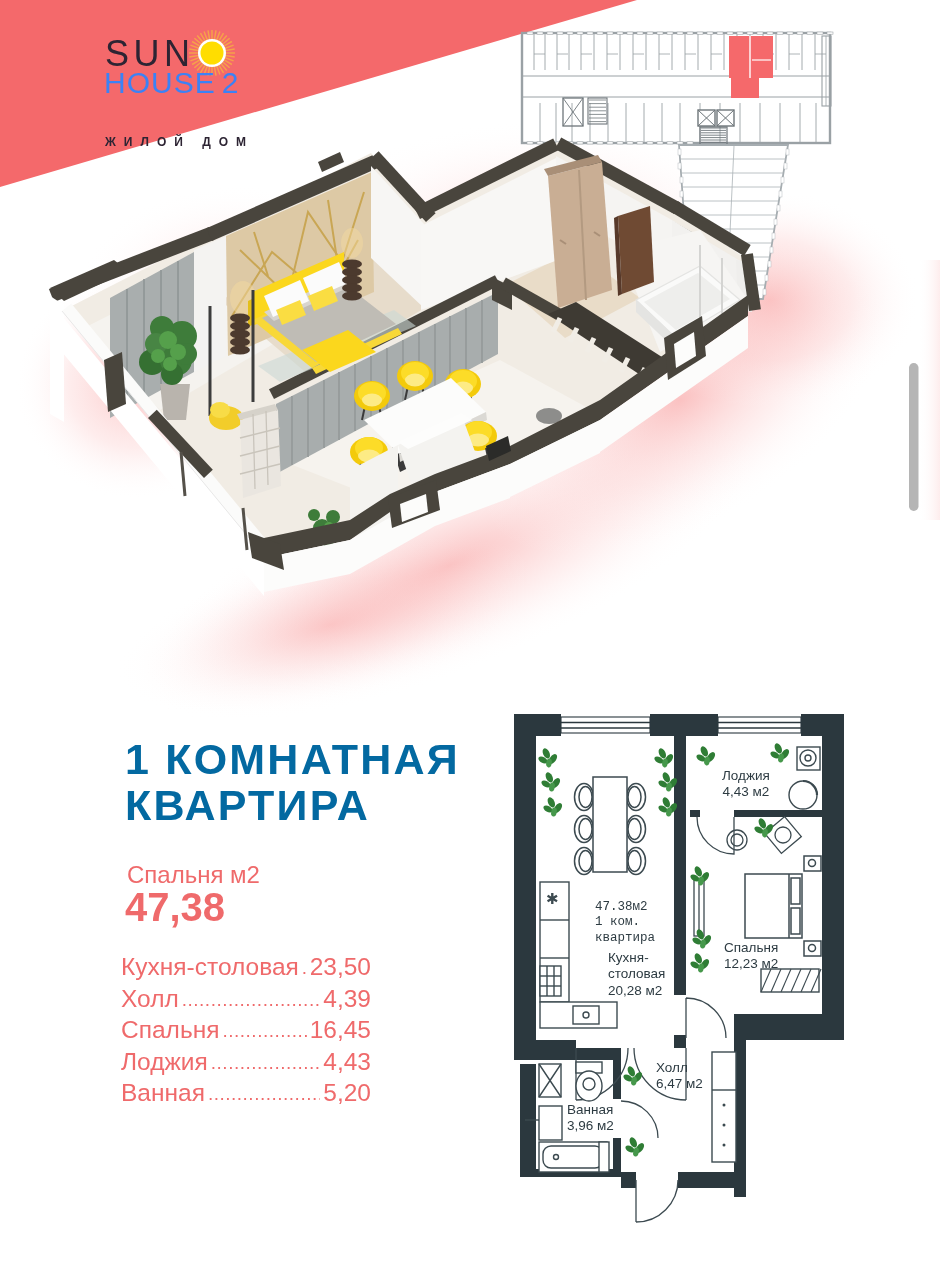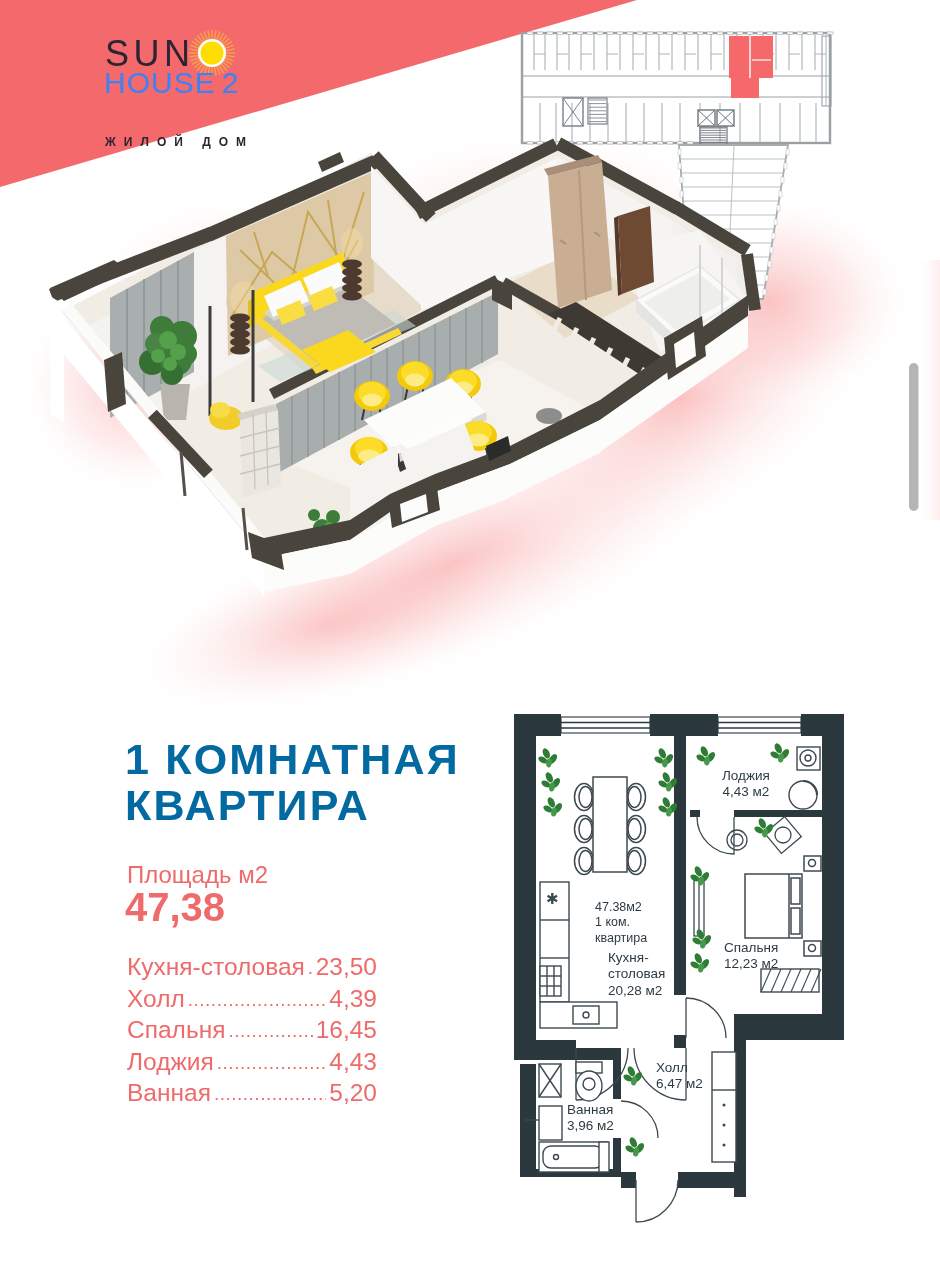--- a/index.html
+++ b/index.html
@@ -2,21 +2,21 @@
 <html><head><meta charset="utf-8">
 <style>
 html,body{margin:0;padding:0;width:940px;height:1280px;overflow:hidden;background:#ffffff;font-family:"Liberation Sans",sans-serif;}
 .abs{position:absolute;}
 #logo-sun{left:105px;top:36px;color:#2d2433;font-weight:normal;font-size:36px;letter-spacing:4.5px;line-height:1;}
 #logo-house{left:104px;top:68px;color:#3b82f6;font-weight:normal;font-size:30px;letter-spacing:1px;line-height:1;}
 #logo-sub{left:105px;top:100px;color:#2d2433;font-weight:bold;font-size:12px;letter-spacing:8px;line-height:1;margin-top:36px;}
 #headline{left:125px;top:736px;color:#0369a1;font-weight:bold;font-size:43px;line-height:1.07;letter-spacing:2.2px;}
 #area-label{left:127px;top:861px;color:#ef6a6b;font-size:24px;}
 #area-num{left:125px;top:885px;color:#ef6a6b;font-weight:bold;font-size:40px;}
-.rooms{left:127px;top:953px;width:250px;color:#ef6a6b;font-size:24.5px;}
+.rooms{left:121px;top:953px;width:250px;color:#ef6a6b;font-size:24.5px;}
 .row{display:flex;align-items:baseline;height:31.6px;}
 .row .n{white-space:nowrap;}
 .row .d{flex:1;overflow:hidden;white-space:nowrap;letter-spacing:0.5px;margin:0 3px;font-size:19px;position:relative;top:-1px;}
 .row .v{white-space:nowrap;}
 .plab{color:#2d3b42;font-size:13.5px;line-height:1.22;}
 </style></head>
 <body>
 <svg class="abs" style="left:0;top:0" width="940" height="1280" viewBox="0 0 940 1280">
 <defs>
 <radialGradient id="pg">
@@ -706,21 +706,21 @@
 <circle cx="33" cy="33" r="14" fill="#ffffff"></circle>
 <circle cx="33" cy="33" r="11.5" fill="#ffdd00"></circle>
 </svg>
 
 <div class="abs" id="logo-house">HOUSE<span style="margin-left:6px">2</span></div>
 
 <div class="abs" id="logo-sub">ЖИЛОЙ ДОМ</div>
 
 <div class="abs" id="headline">1 КОМНАТНАЯ<br>КВАРТИРА</div>
 
-<div class="abs" id="area-label">Площадь м2</div>
+<div class="abs" id="area-label">Спальня м2</div>
 
 <div class="abs" id="area-num">47,38</div>
 
 <div class="abs rooms">
 <div class="row">
       <span class="n">Кухня-столовая</span>
       <span class="d">.</span>
       <span class="v">23,50</span>
     </div>
 <div class="row">
@@ -742,18 +742,18 @@
       <span class="n">Ванная</span>
       <span class="d">............................................................</span>
       <span class="v">5,20</span>
     </div>
 </div>
 
 <div class="abs plab" style="left:722px;top:768px;text-align:center;">Лоджия<br>4,43 м2</div>
 
 <div class="abs plab" style="left:724px;top:940px;">Спальня<br>12,23 м2</div>
 
-<div class="abs plab" style="left:595px;top:900px;font-size:12.5px;">47.38м2<br>1 ком.<br>квартира</div>
+<div class="abs plab" style="left:595px;top:900px;font-size:12.5px;font-family:Liberation Mono, monospace;">47.38м2<br>1 ком.<br>квартира</div>
 
 <div class="abs plab" style="left:608px;top:950px;">Кухня-<br>столовая<br>20,28 м2</div>
 
 <div class="abs plab" style="left:656px;top:1060px;">Холл<br>6,47 м2</div>
 
 <div class="abs plab" style="left:567px;top:1102px;">Ванная<br>3,96 м2</div>
 </body></html>

